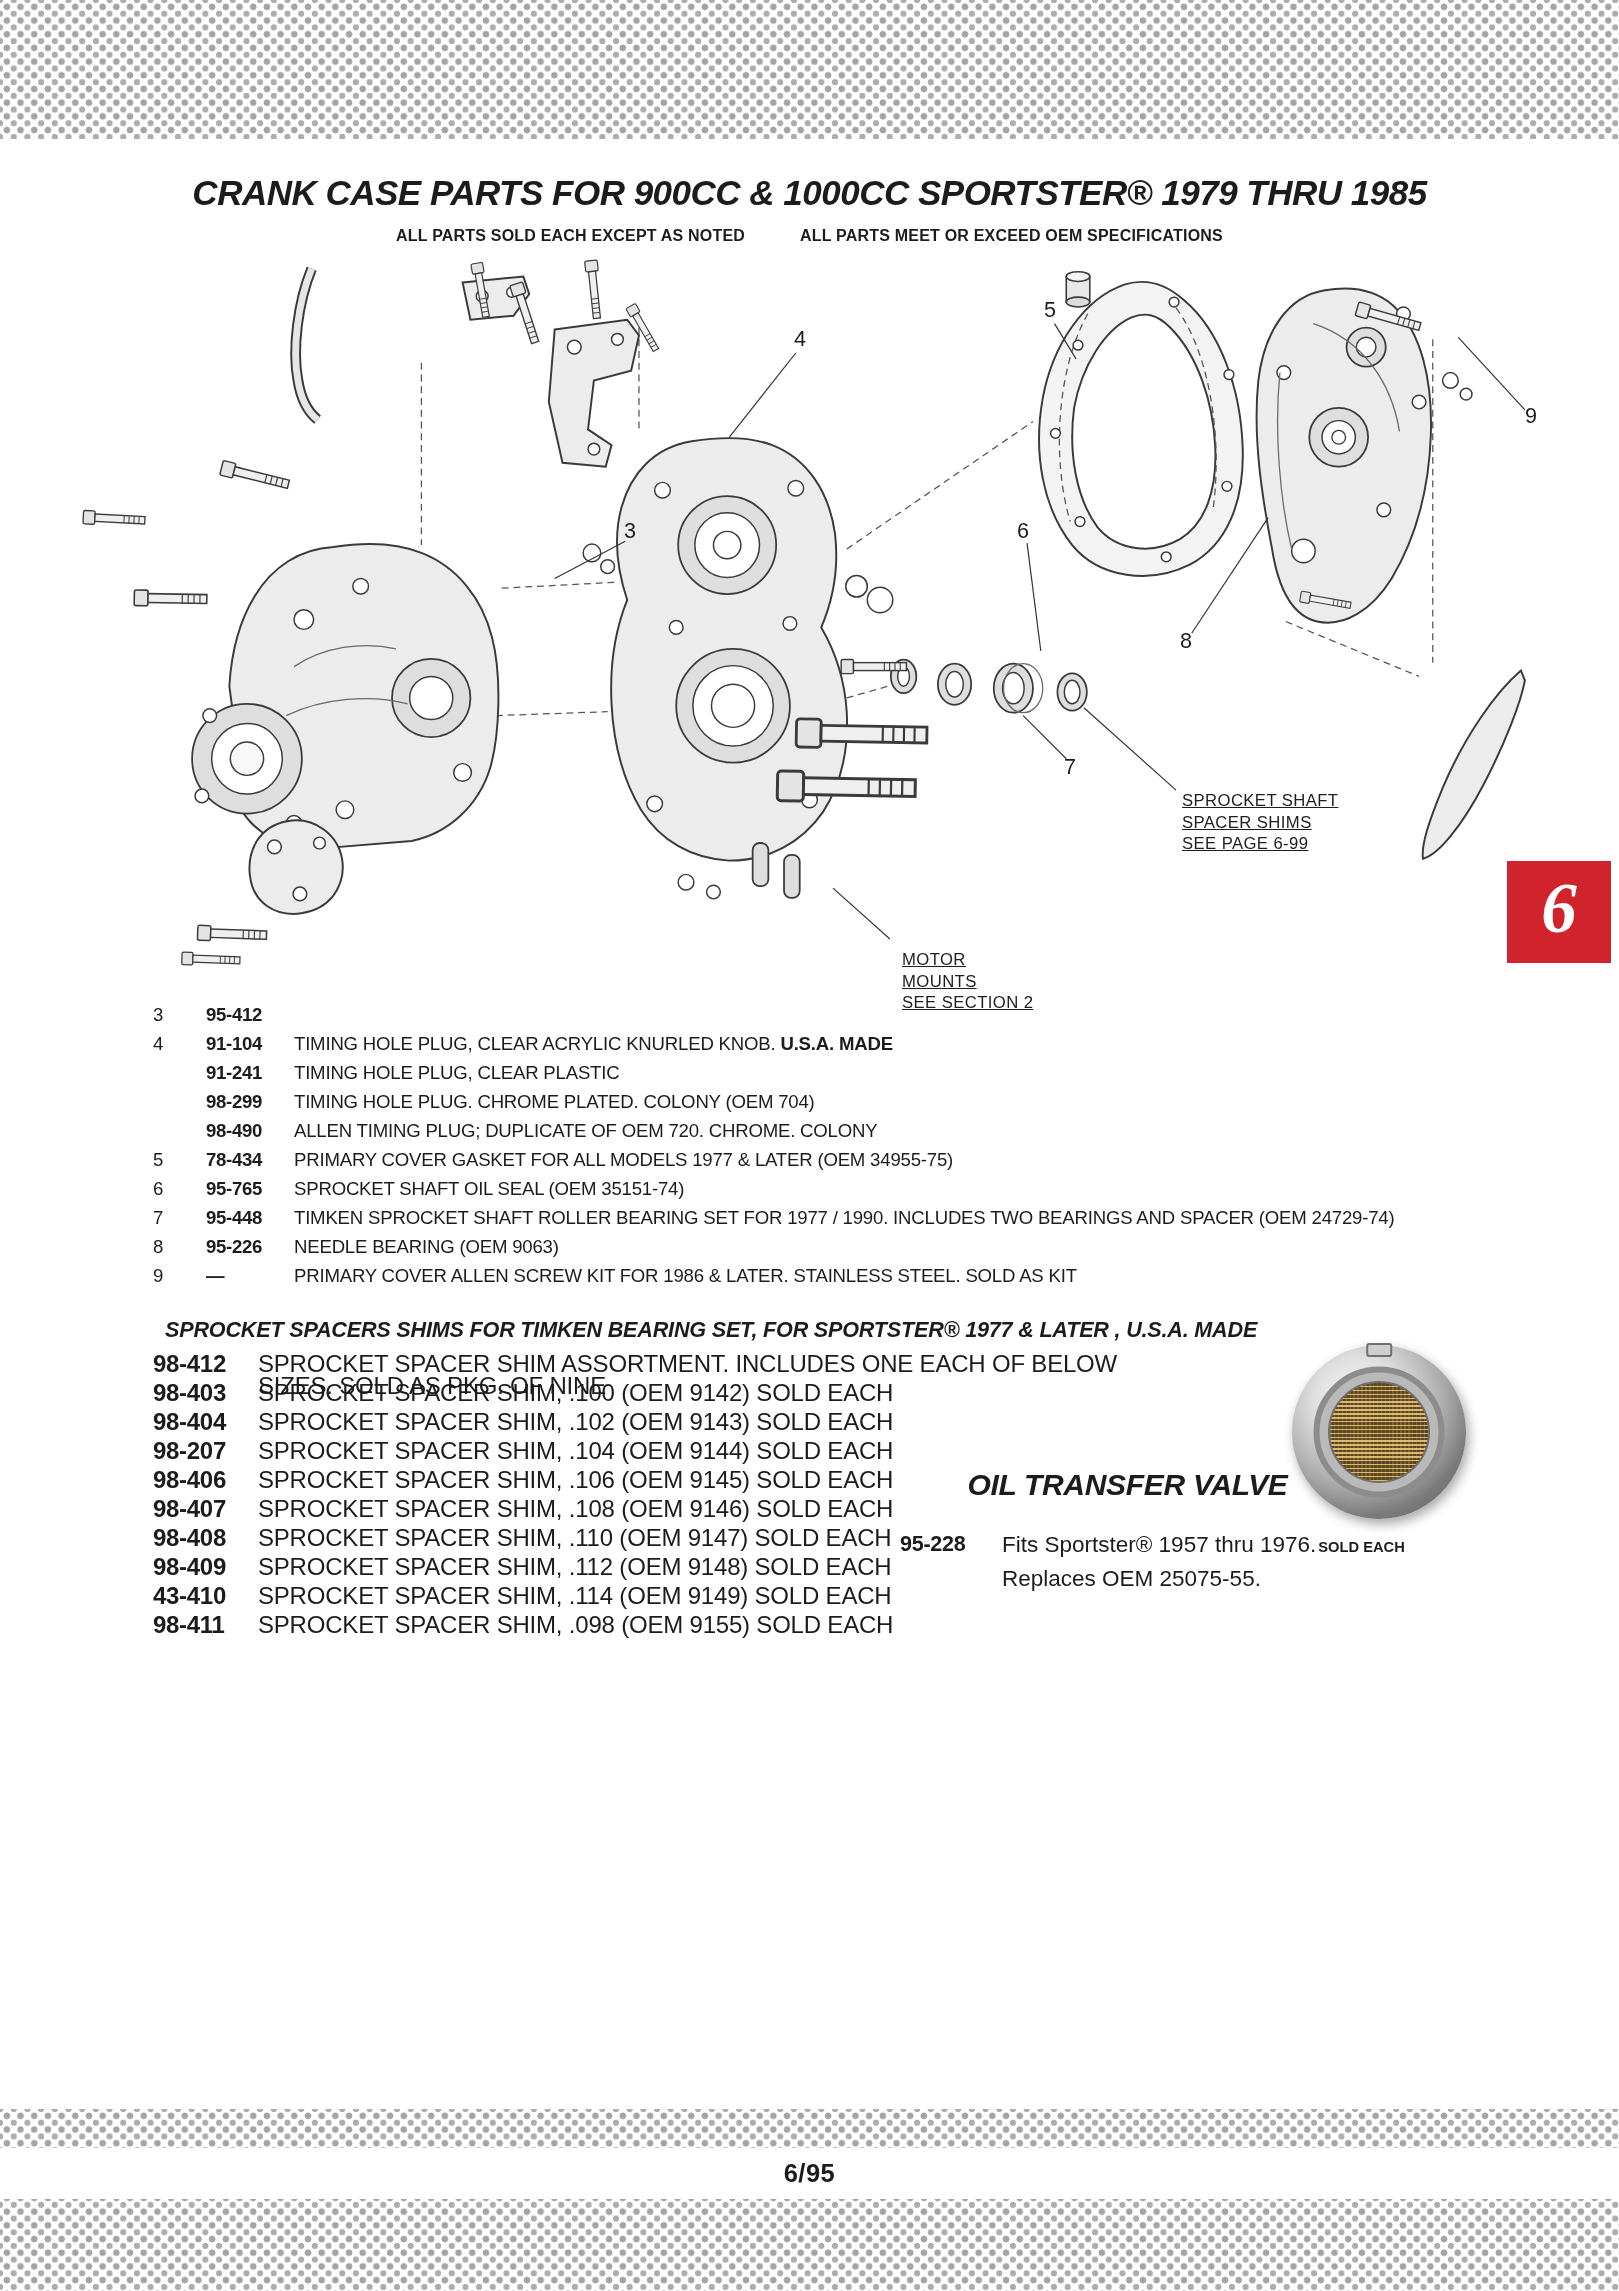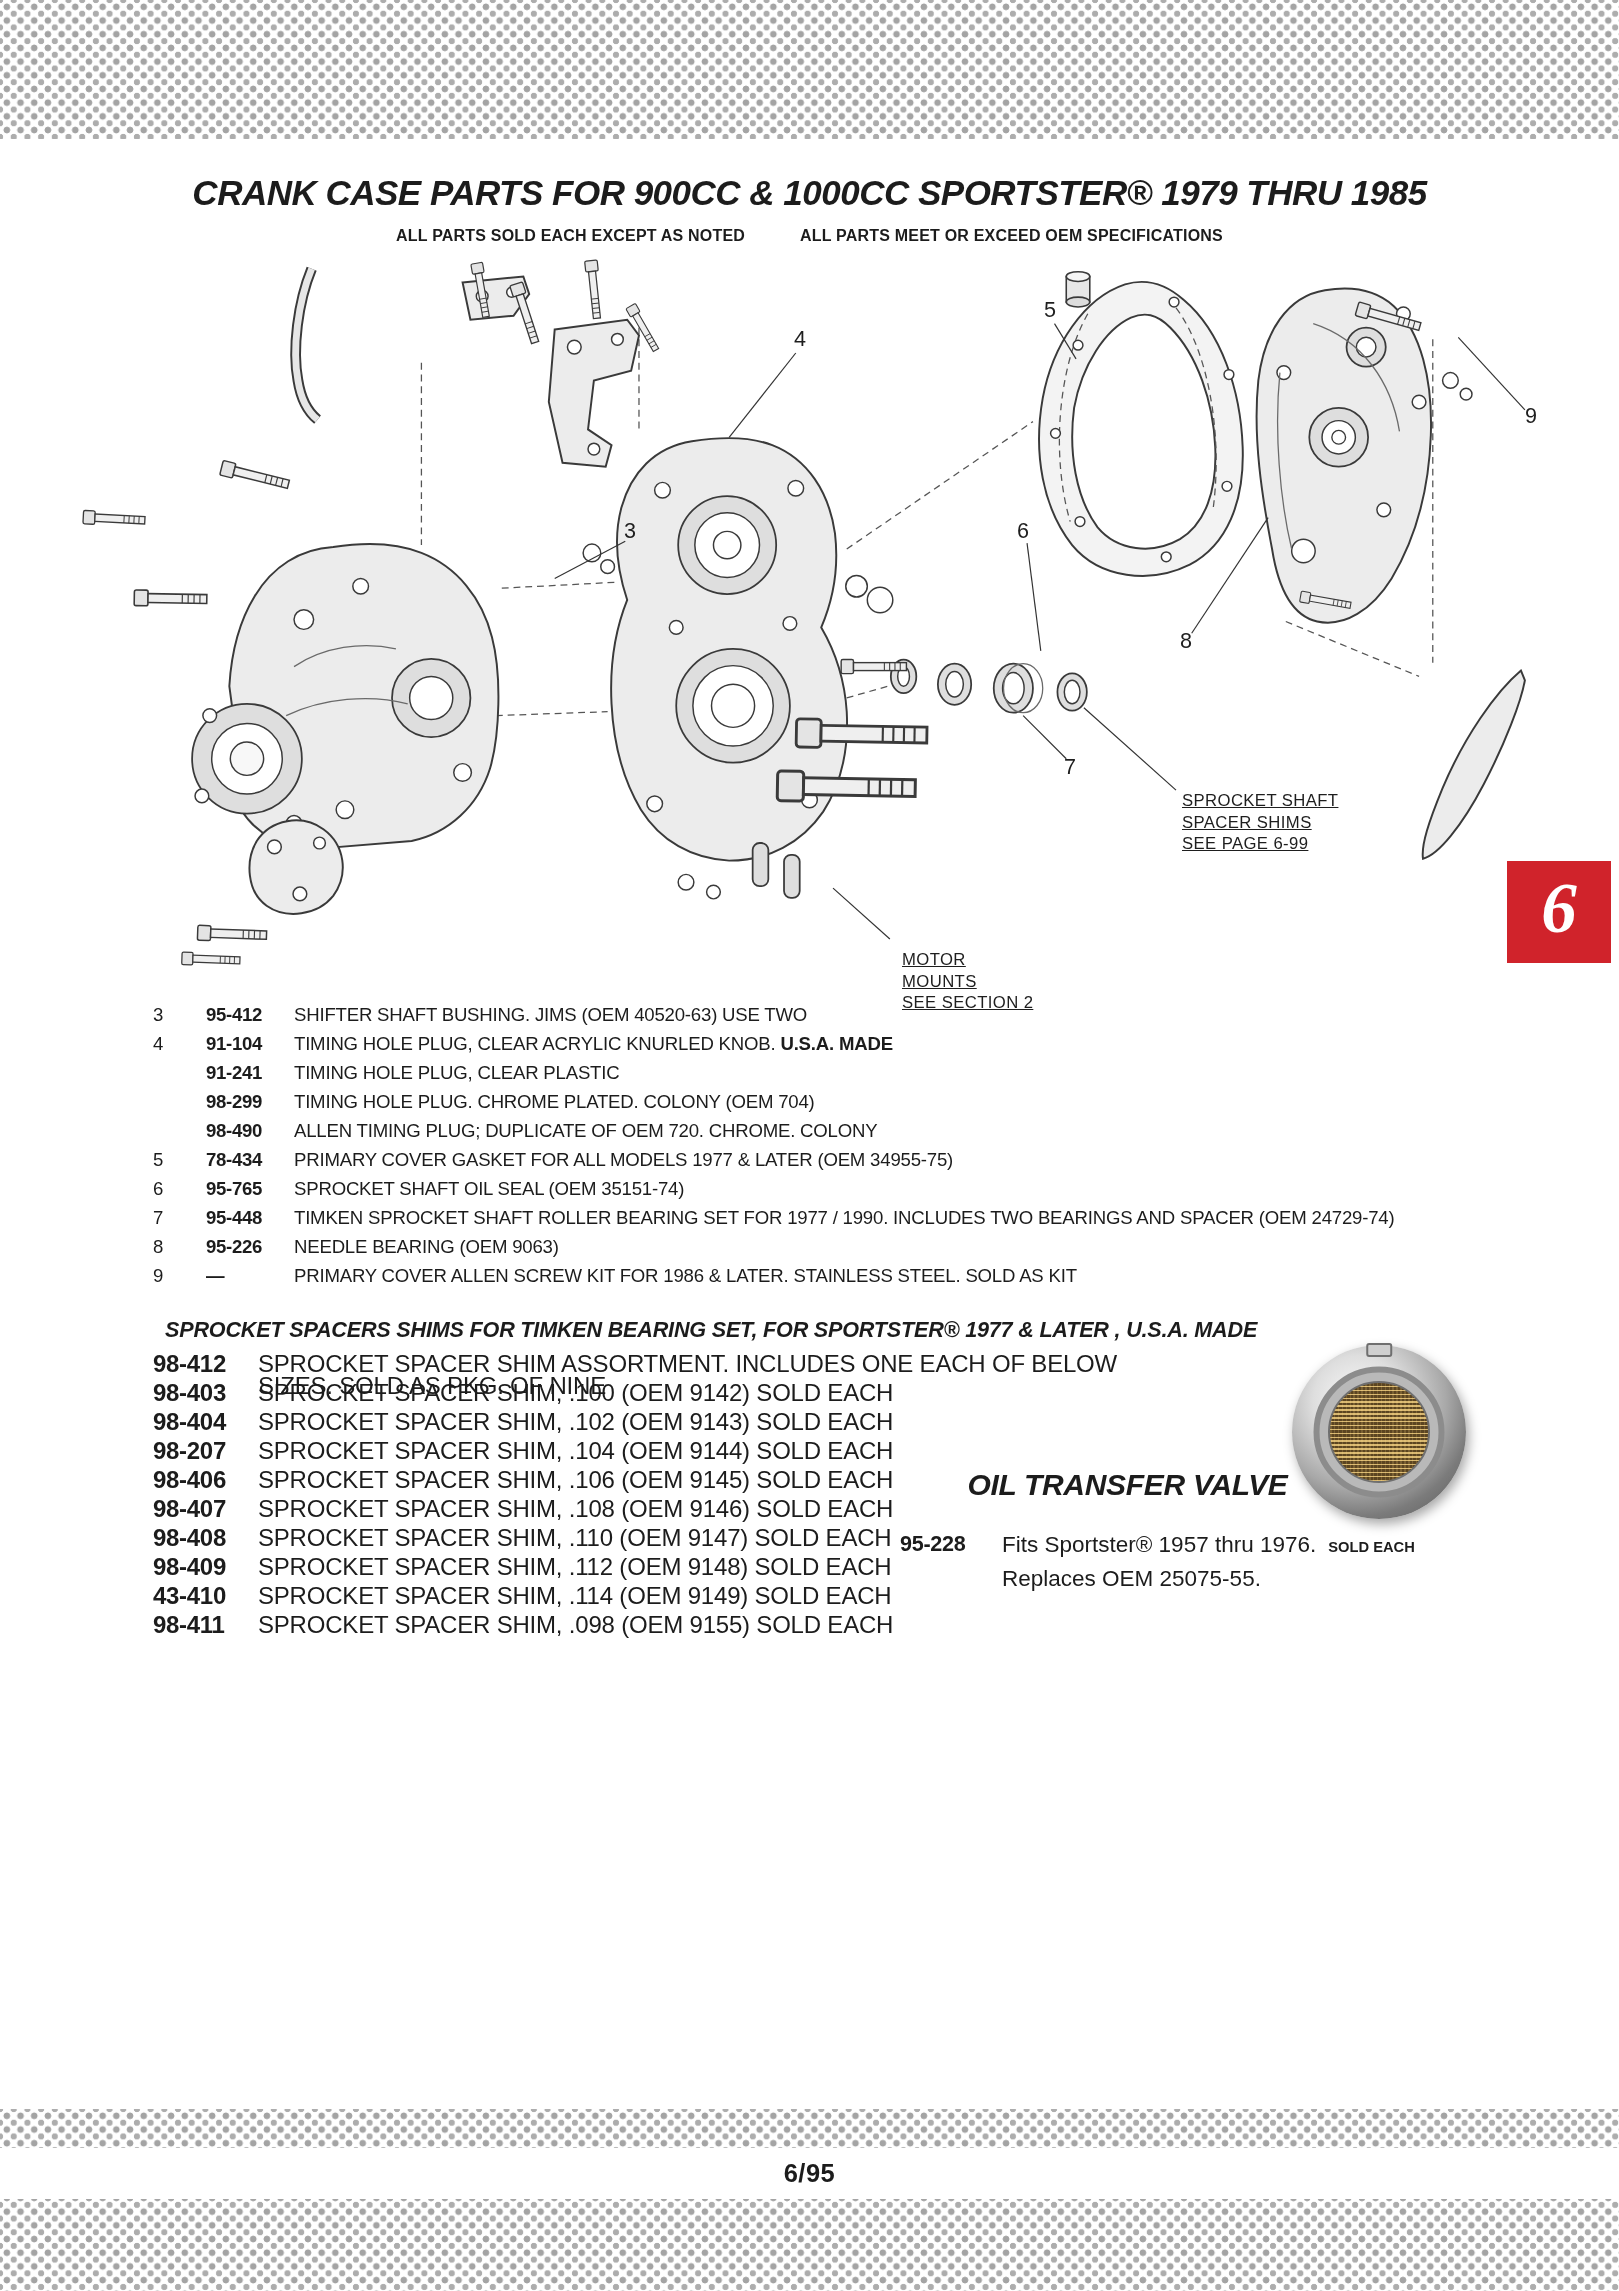--- a/index.html
+++ b/index.html
@@ -69,21 +69,21 @@
       repeating-linear-gradient(0deg, rgba(233,199,122,0.85) 0 1.5px, rgba(72,52,22,0.55) 1.5px 3.9px),
       repeating-linear-gradient(90deg, rgba(233,199,122,0.45) 0 1.5px, rgba(72,52,22,0.35) 1.5px 3.9px);
     border:2.9px solid #6f6f6f; }
   .valve-notch { position:absolute; left:50%; top:-2px; width:25.5px; height:13.7px; transform:translateX(-50%);
     background:#cfcfcf; border:2px solid #6f6f6f; border-radius:2.9px; }
   .valve-heading { position:absolute; left:961px; top:1468px; width:333px; text-align:center;
     font-size:30px; font-weight:bold; font-style:italic; letter-spacing:-0.3px; }
   .valve-info { position:absolute; left:900px; top:1529px; display:flex; font-size:22.5px; }
   .valve-sku { font-weight:bold; font-size:21.6px; width:102px; padding-top:2px; letter-spacing:-0.3px; }
   .valve-lines { line-height:32px; }
-  .sold-each { font-size:14.7px; font-weight:bold; margin-left:12px; letter-spacing:0; }
+  .sold-each { font-size:14.7px; font-weight:bold; margin-left:2px; letter-spacing:0; }
 </style>
 </head>
 <body>
 
 <div class="page">
 
   <div class="dots dots-top"></div>
 
   <div class="title">CRANK CASE PARTS FOR 900CC &amp; 1000CC SPORTSTER® 1979 THRU 1985</div>
   <div class="subtitle">
@@ -268,21 +268,20 @@
   </div>
 
   <div class="side-tab" id="side-tab" style="background: rgb(208, 35, 43);">
     <span>6</span>
   </div>
 
   <div class="parts-list" id="parts-list">
       <div class="part-row">
         <span class="col-ref">3</span>
         <span class="col-sku">95-412</span>
-        <span class="col-desc">SHIFTER SHAFT BUSHING. JIMS (OEM 40520-63) USE TWO</span>
       </div>
       <div class="part-row">
         <span class="col-ref">4</span>
         <span class="col-sku">91-104</span>
         <span class="col-desc">TIMING HOLE PLUG, CLEAR ACRYLIC KNURLED KNOB. <b>U.S.A. MADE</b></span>
       </div>
       <div class="part-row">
         <span class="col-ref"></span>
         <span class="col-sku">91-241</span>
         <span class="col-desc">TIMING HOLE PLUG, CLEAR PLASTIC</span>

